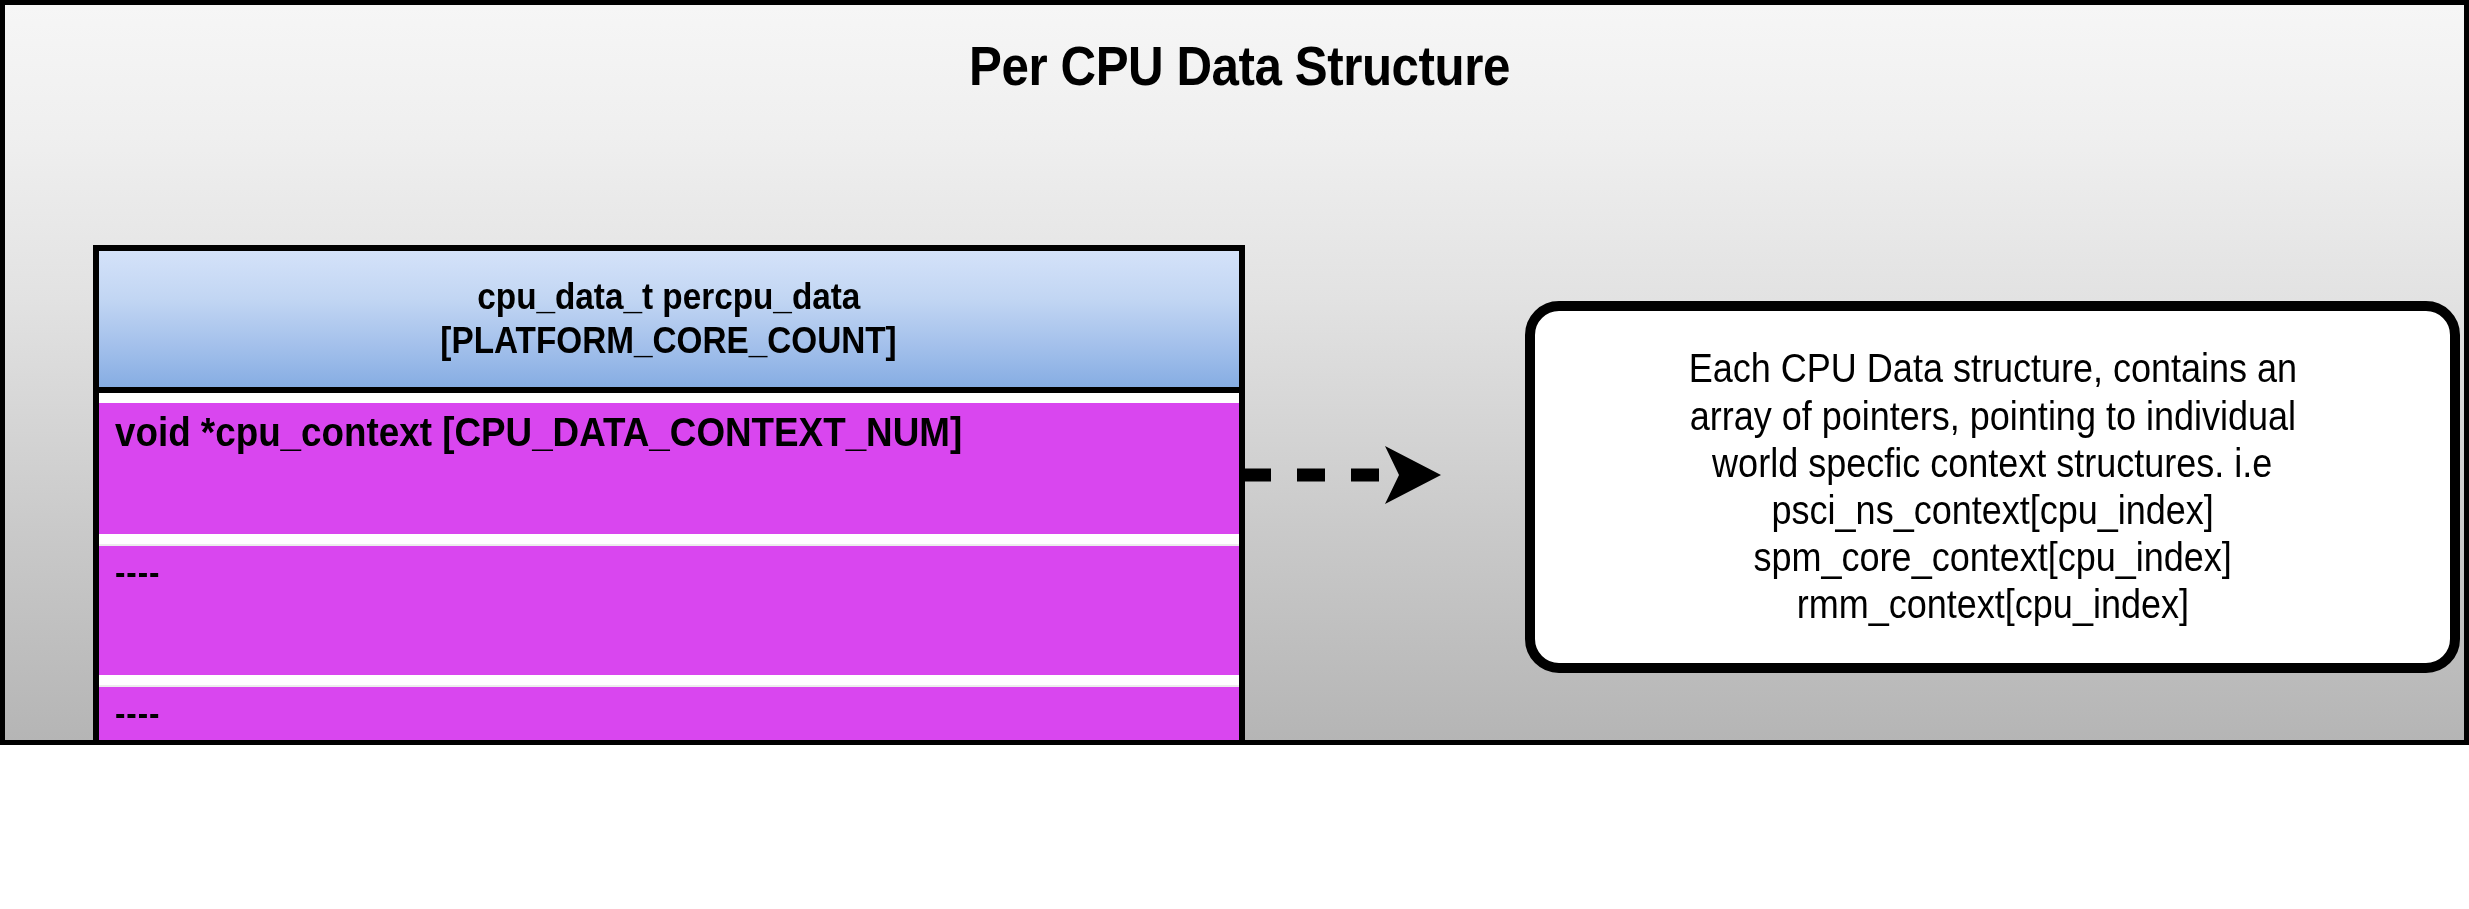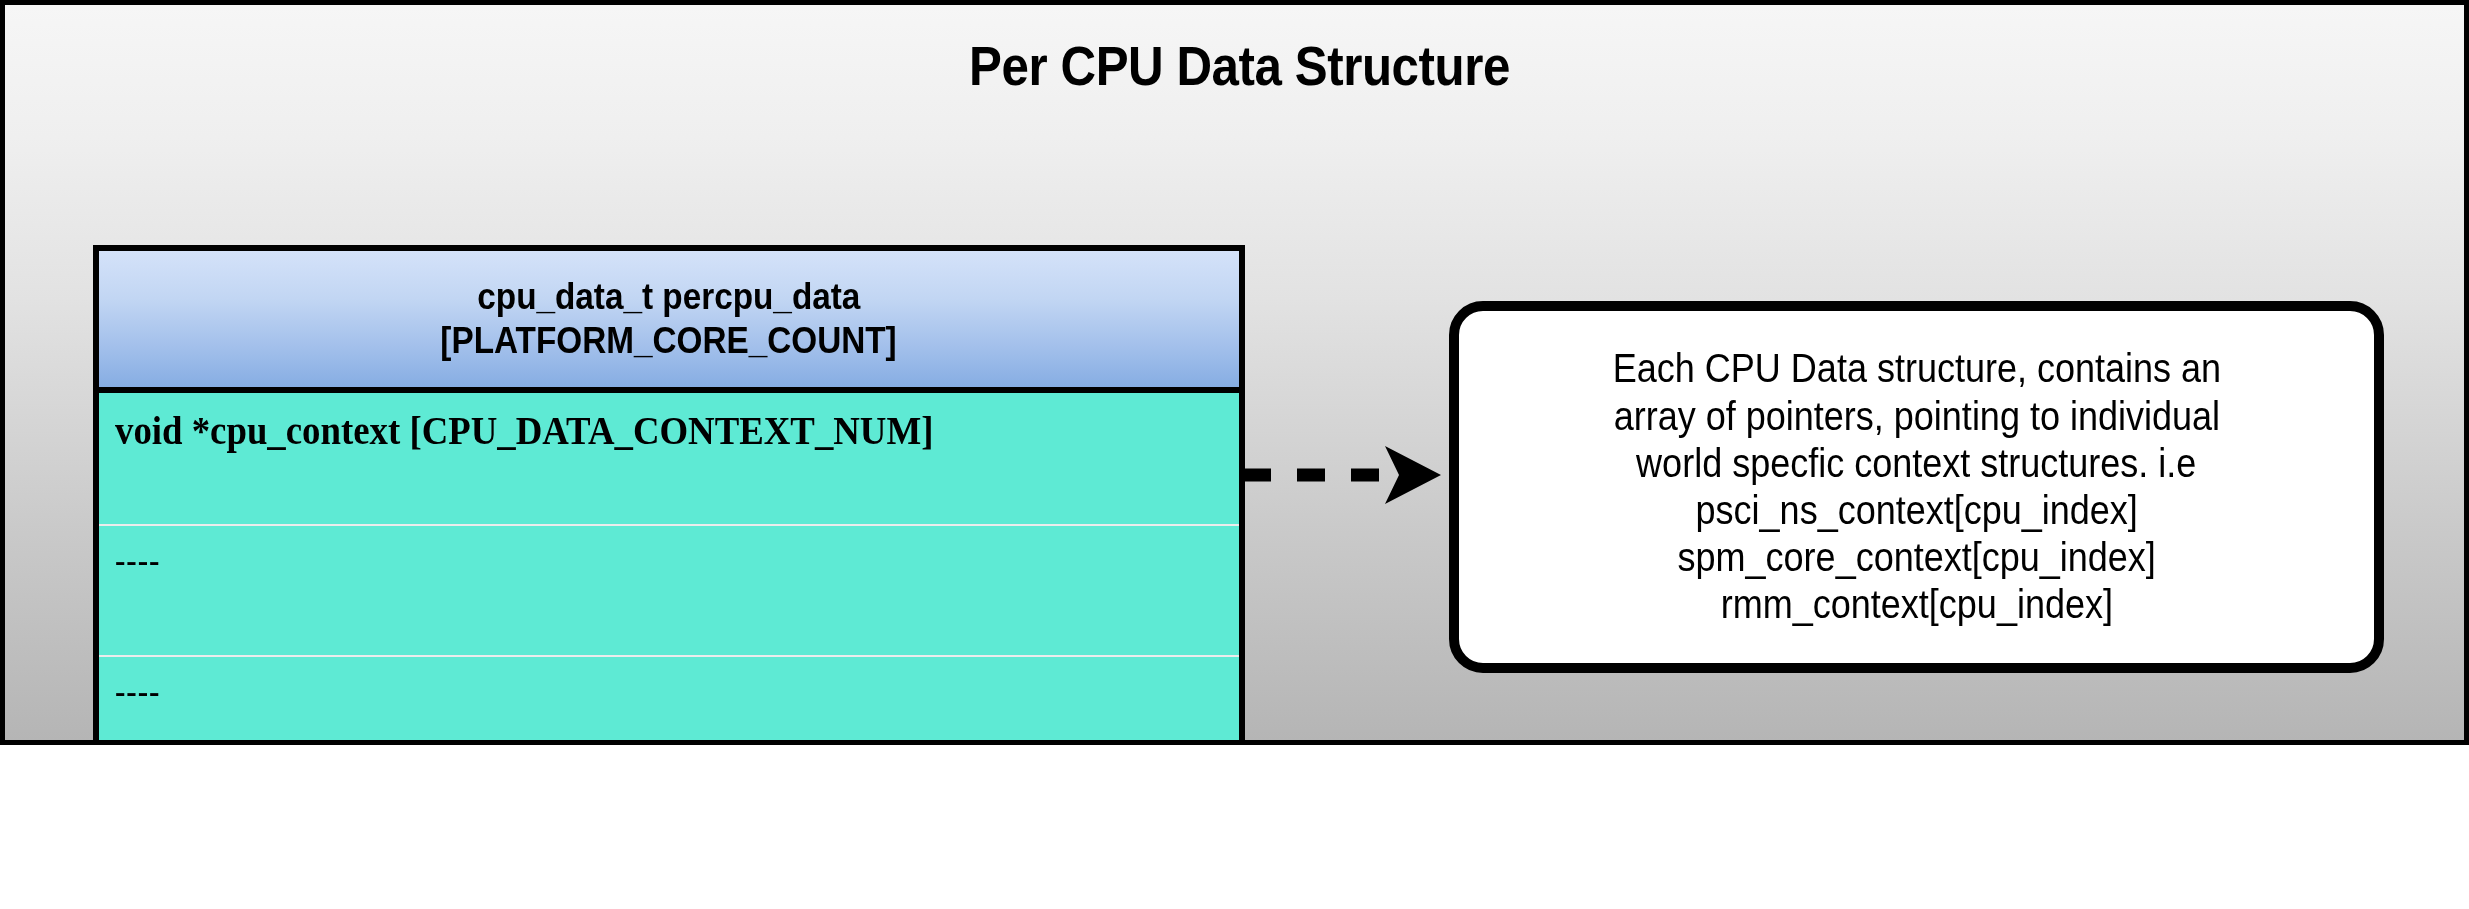--- a/index.html
+++ b/index.html
@@ -41,20 +41,21 @@
     position: absolute;
     left: 88px;
     top: 240px;
     width: 1152px;
     height: 550px;
     box-sizing: border-box;
     border: 6px solid #000000;
     background: #ffffff;
     display: flex;
     flex-direction: column;
+    gap: 10px;
   }
 
   #struct-table-header {
     flex: 0 0 142px;
     box-sizing: border-box;
     border-bottom: 6px solid #000000;
     background: linear-gradient(to bottom, #d4e2f9 0%, #c2d6f3 35%, #a3c0eb 70%, #86adE3 100%);
     display: flex;
     flex-direction: column;
     align-items: center;
@@ -69,23 +70,22 @@
     text-align: center;
     transform: scaleX(0.90);
     white-space: nowrap;
   }
 
   .table-row {
     flex: 0 0 131px;
     box-sizing: border-box;
     display: flex;
     align-items: flex-start;
-    padding: 18px 0 0 16px;
-    background: #5eead4;
-    font-family: Liberation Serif, serif;
+    padding: 9px 0 0 16px;
+    background: #d946ef;
   }
   .table-row + .table-row {
     border-top: 2px solid #ececec;
   }
 
   .row-text {
     font-size: 40px;
     font-weight: bold;
     color: #000000;
     white-space: nowrap;
@@ -103,21 +103,21 @@
     position: absolute;
     left: 1236px;
     top: 430px;
     width: 210px;
     height: 80px;
   }
 
   
   #callout-note {
     position: absolute;
-    left: 1444px;
+    left: 1520px;
     top: 296px;
     width: 935px;
     height: 372px;
     box-sizing: border-box;
     border: 10px solid #000000;
     border-radius: 34px;
     background: #ffffff;
     display: flex;
     flex-direction: column;
     align-items: center;

